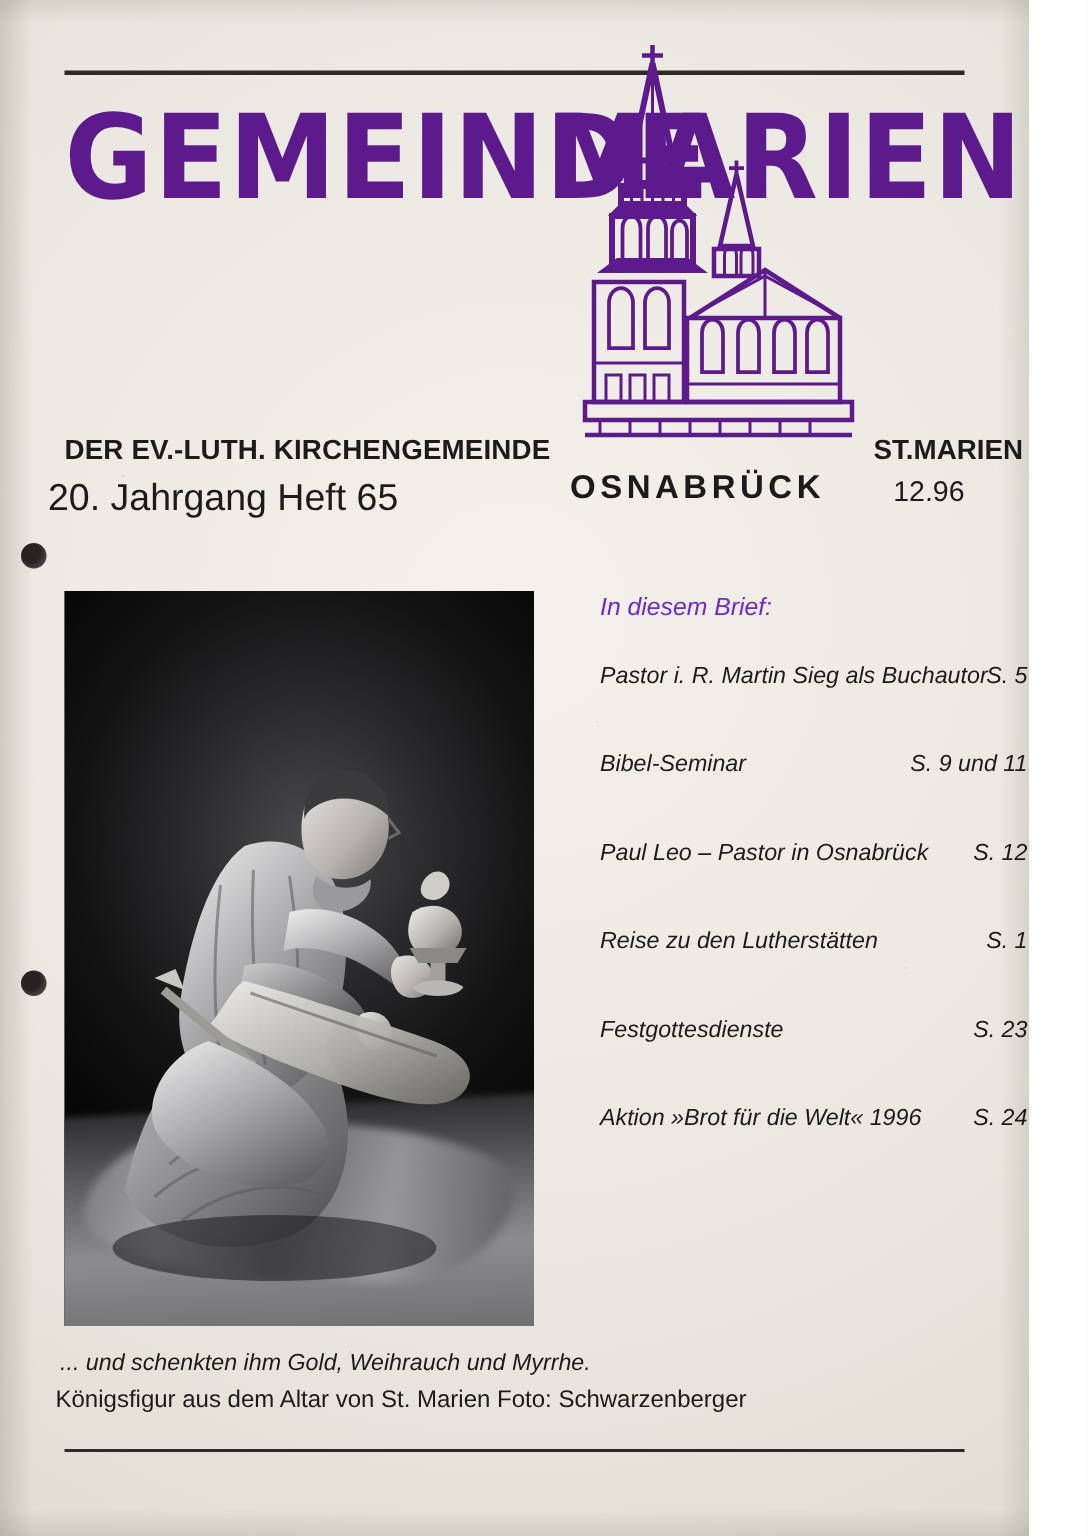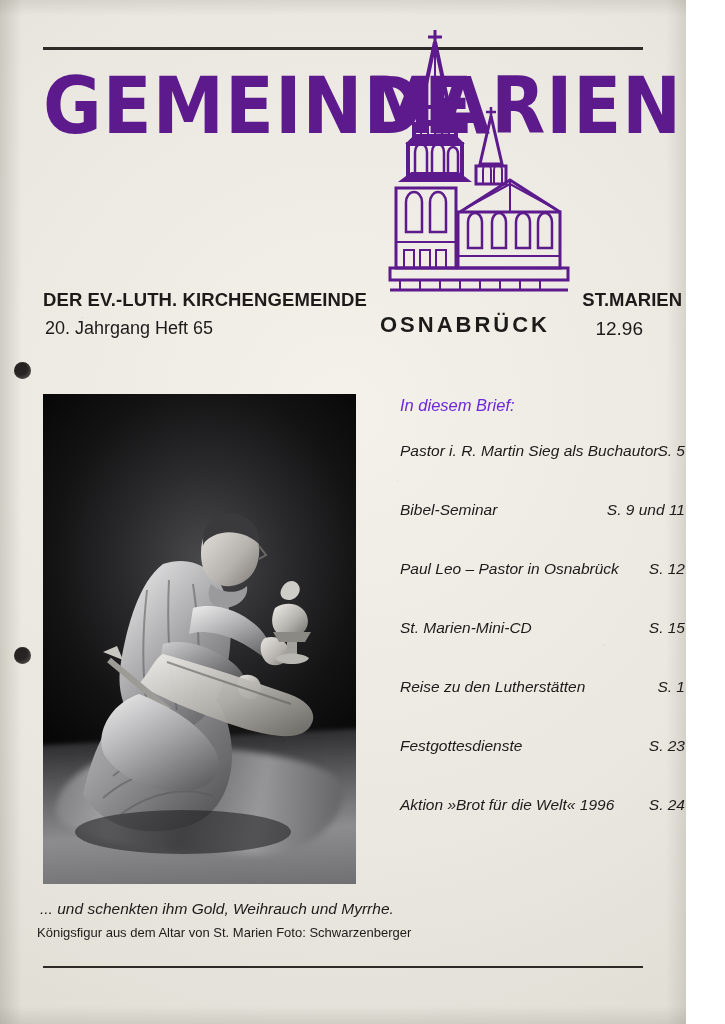--- a/index.html
+++ b/index.html
@@ -125,23 +125,23 @@
     position: absolute;
     left: 380px;
     top: 312px;
     font-size: 22px;
     font-weight: bold;
     letter-spacing: 3px;
     color: #1d1b1a;
   }
   #issue {
     position: absolute;
-    left: 45px;
+    left: 32px;
     top: 318px;
-    font-size: 18px;
+    font-size: 25px;
     color: #1d1b1a;
   }
   #date {
     position: absolute;
     right: 43px;
     top: 318px;
     font-size: 19px;
     color: #1d1b1a;
   }
 
@@ -195,21 +195,21 @@
     left: 40px;
     top: 900px;
     font-size: 15.5px;
     font-style: italic;
     color: #1d1b1a;
   }
   #caption2 {
     position: absolute;
     left: 37px;
     top: 925px;
-    font-size: 13px;
+    font-size: 16px;
     color: #1d1b1a;
   }
 
   
   #contents {
     position: absolute;
     left: 400px;
     top: 396px;
     width: 285px;
   }
@@ -410,24 +410,20 @@
     </div>
     <div class="toc-row">
       <span class="toc-label">Bibel-Seminar</span>
       <span class="toc-page">S. 9 und 11</span>
     </div>
     <div class="toc-row">
       <span class="toc-label">Paul Leo – Pastor in Osnabrück</span>
       <span class="toc-page">S. 12</span>
     </div>
     <div class="toc-row">
-      <span class="toc-label">St. Marien-Mini-CD</span>
-      <span class="toc-page">S. 15</span>
-    </div>
-    <div class="toc-row">
       <span class="toc-label">Reise zu den Lutherstätten</span>
       <span class="toc-page">S. 1</span>
     </div>
     <div class="toc-row">
       <span class="toc-label">Festgottesdienste</span>
       <span class="toc-page">S. 23</span>
     </div>
     <div class="toc-row">
       <span class="toc-label">Aktion »Brot für die Welt« 1996</span>
       <span class="toc-page">S. 24</span>

